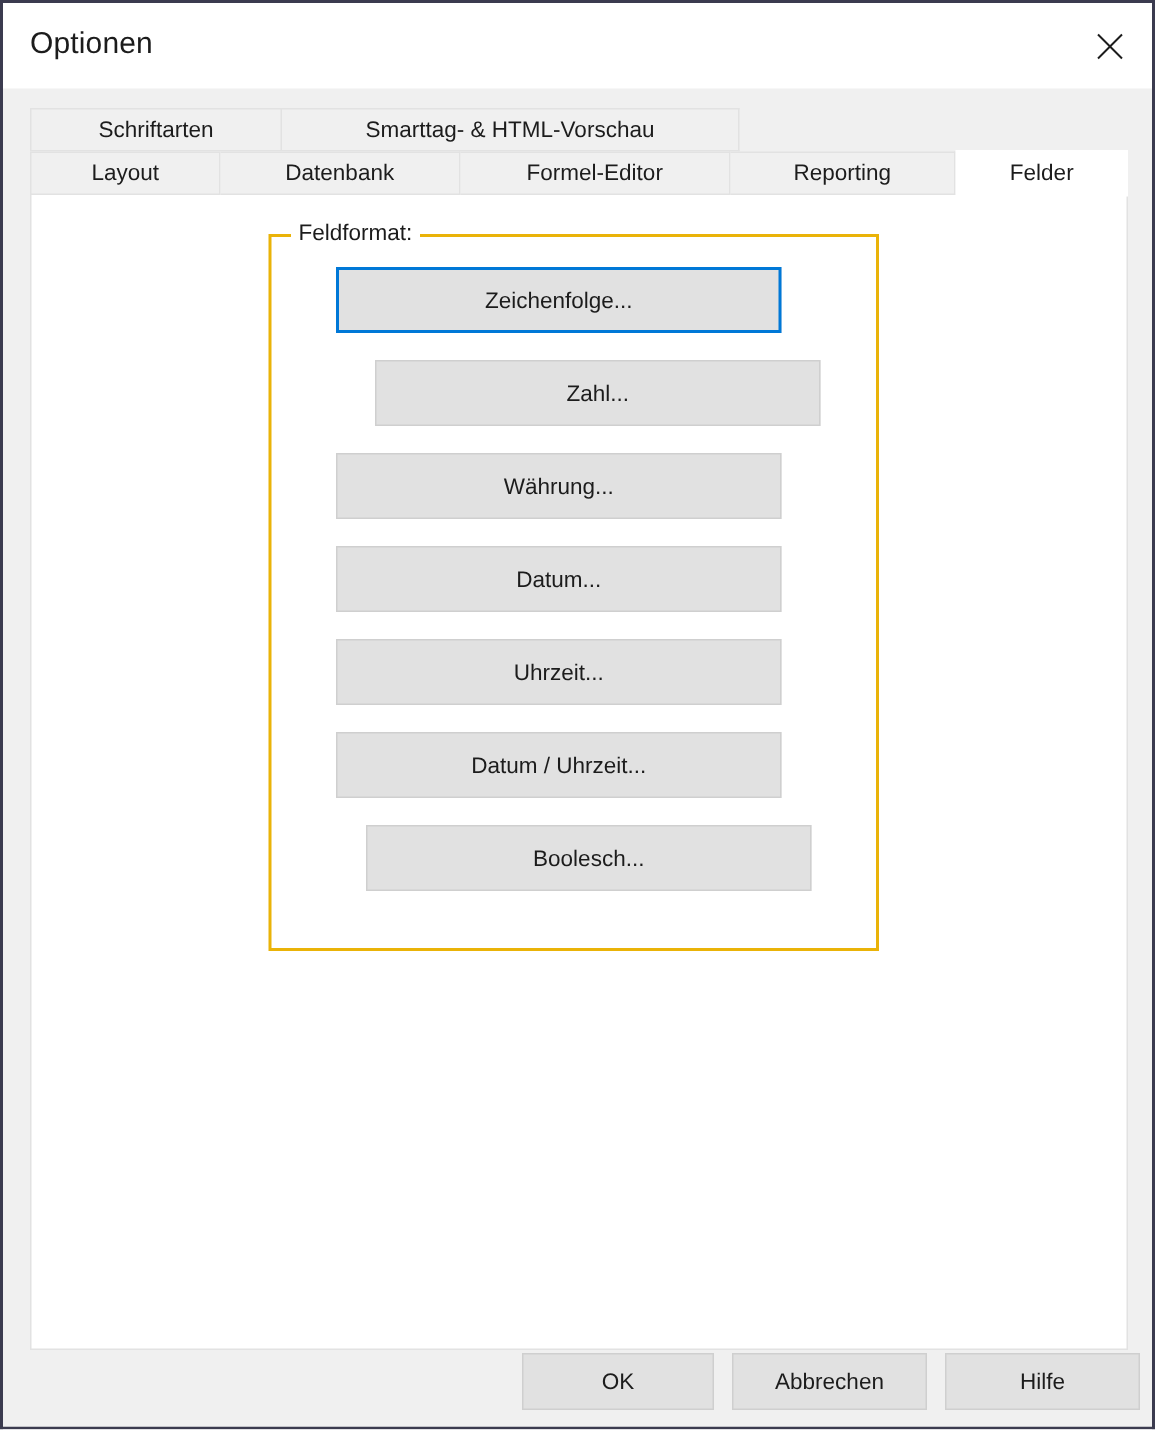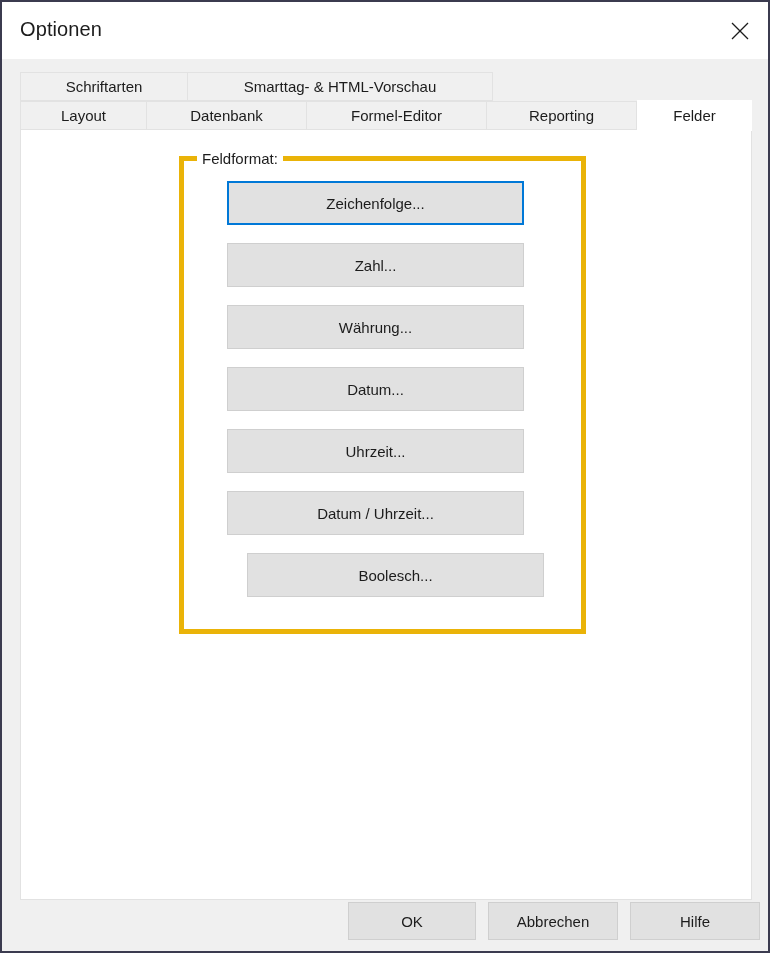--- a/index.html
+++ b/index.html
@@ -148,21 +148,21 @@
     box-sizing: border-box;
   }
 
   
   .groupbox {
     position: absolute;
     left: 158px;
     top: 26px;
     width: 407px;
     height: 478px;
-    border: 5px solid #eab308;
+    border: 2px solid #eab308;
     box-sizing: border-box;
   }
   .groupbox-legend {
     position: absolute;
     left: 13px;
     top: -11px;
     background: #ffffff;
     padding: 0 5px;
     font-size: 15px;
     color: #1c1c1c;
@@ -261,21 +261,21 @@
       </div>
 
       <div class="tab-page">
 
         <div class="groupbox">
           <div class="groupbox-legend">Feldformat:</div>
           <div id="fmt-buttons">
               <div class="fmt-btn focused" style="top: 20px;">
                 <span>Zeichenfolge...</span>
               </div>
-              <div class="fmt-btn" style="top: 82px;">
+              <div class="fmt-btn" style="top: 82px; margin-left: 26px;">
                 <span>Zahl...</span>
               </div>
               <div class="fmt-btn" style="top: 144px;">
                 <span>Währung...</span>
               </div>
               <div class="fmt-btn" style="top: 206px;">
                 <span>Datum...</span>
               </div>
               <div class="fmt-btn" style="top: 268px;">
                 <span>Uhrzeit...</span>

